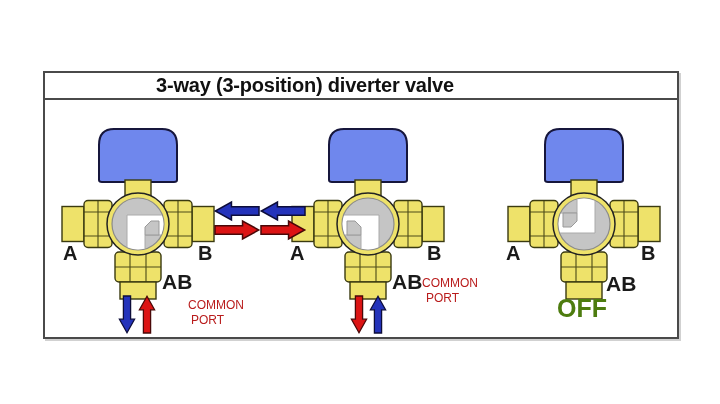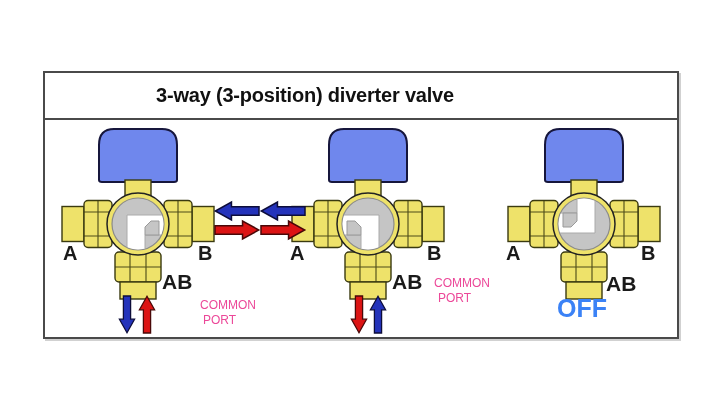--- a/index.html
+++ b/index.html
@@ -6,37 +6,37 @@
   .canvas{
     position:relative;width:720px;height:404px;background:#ffffff;
     font-family:"Liberation Sans", sans-serif;overflow:hidden;
   }
   .panel{
     position:absolute;left:43px;top:71px;width:632px;height:264px;
     border:2px solid #4a4a4a;background:#ffffff;
     box-shadow:2px 2px 0 rgba(0,0,0,0.18);
   }
   .title-bar{
-    position:absolute;left:0;top:0;width:100%;height:47px;
+    position:absolute;left:0;top:0;width:100%;height:27px;
     border-bottom:2px solid #4a4a4a;
     display:flex;align-items:center;justify-content:center;
     box-sizing:border-box;padding-right:112px;
   }
   .title-text{
     font-size:20px;font-weight:600;color:#111111;white-space:nowrap;
     letter-spacing:-0.2px;
   }
   .diagram-svg{position:absolute;left:0;top:0;}
   .lbl{
     position:absolute;color:#1a1a1a;white-space:nowrap;line-height:1.1;
   }
   .lbl-port{font-size:20px;font-weight:600;}
   .lbl-ab{font-size:21px;font-weight:600;}
-  .lbl-note{font-size:12px;font-weight:400;color:#ec4899;margin-left:12px;}
-  .lbl-off{font-size:25px;font-weight:700;color:#3b82f6;}
+  .lbl-note{font-size:12px;font-weight:400;color:#b91c1c;}
+  .lbl-off{font-size:25px;font-weight:700;color:#4d7c0f;}
 
   
   .yellow{fill:#eee26a;stroke:#3a3a10;stroke-width:1.4;}
   .facet{stroke:#3a3a10;stroke-width:1.1;fill:none;opacity:.9;}
   .actuator{fill:#6f87ed;stroke:#16163c;stroke-width:2;}
   .ball-ring{fill:#eee26a;stroke:#222222;stroke-width:1.5;}
   .ball{fill:#c5c5c5;stroke:#8a8a8a;stroke-width:1.2;}
   .passage-white{fill:#ffffff;stroke:#aaaaaa;stroke-width:1;}
   .passage-notch{fill:#c5c5c5;stroke:#999999;stroke-width:1;}
   .a-blue{fill:#2433bb;stroke:#0d0d3a;stroke-width:1.6;}

